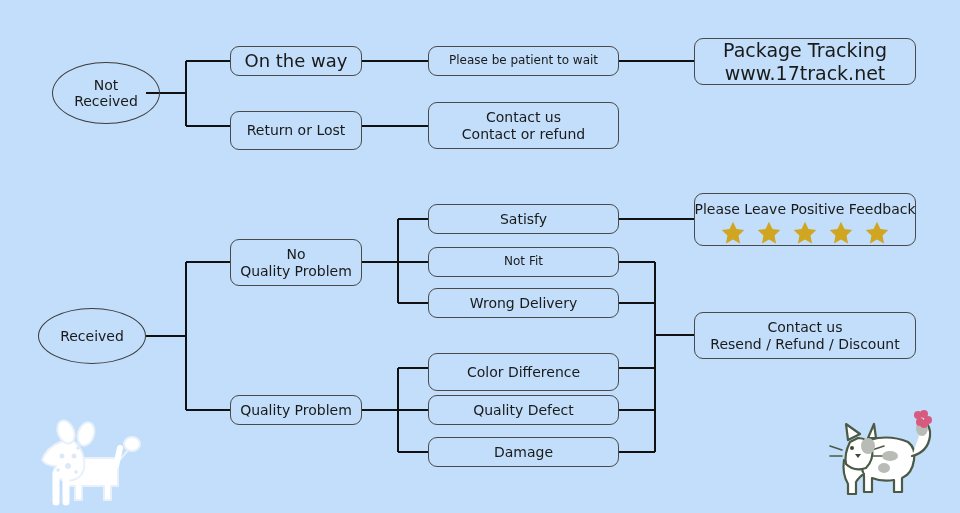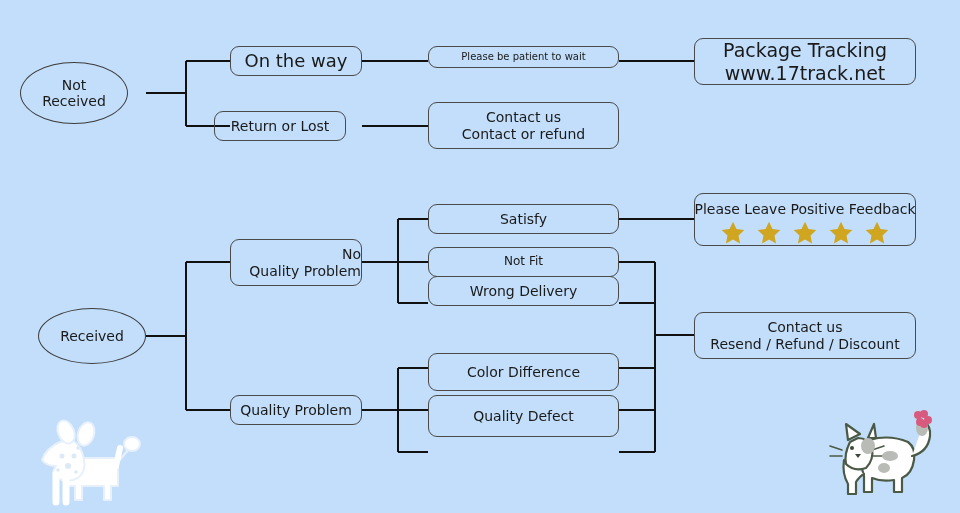--- a/index.html
+++ b/index.html
@@ -120,80 +120,83 @@
       <path d="M619,262 L655,262"></path>
       <path d="M619,303 L655,303"></path>
       <path d="M619,368 L655,368"></path>
       <path d="M619,410 L655,410"></path>
       <path d="M619,452 L655,452"></path>
       <path d="M655,262 L655,452"></path>
       <path d="M655,335 L694,335"></path>
     </g>
   </svg>
 
-  <div class="node ellipse" style="left:20px; top:62px; width:108px; height:62px; font-size:14px;">
+  <div class="node ellipse" style="left:52px; top:62px; width:108px; height:62px; font-size:14px;">
     <span class="line">Not</span>
     <span class="line">Received</span>
   </div>
 
   <div class="node" style="left:230px; top:46px; width:132px; height:30px; font-size:18px;">
     <span class="line">On the way</span>
   </div>
 
-  <div class="node" style="left:214px; top:111px; width:132px; height:30px; font-size:14px;">
+  <div class="node" style="left:230px; top:111px; width:132px; height:39px; font-size:14px;">
     <span class="line">Return or Lost</span>
   </div>
 
-  <div class="node" style="left:428px; top:46px; width:191px; height:22px; font-size:10px;">
+  <div class="node" style="left:428px; top:46px; width:191px; height:30px; font-size:12px;">
     <span class="line">Please be patient to wait</span>
   </div>
 
   <div class="node" style="left:694px; top:38px; width:222px; height:47px; font-size:19px;">
     <span class="line">Package Tracking</span>
     <span class="line">www.17track.net</span>
   </div>
 
   <div class="node" style="left:428px; top:102px; width:191px; height:47px; font-size:14px;">
     <span class="line">Contact us</span>
     <span class="line">Contact or refund</span>
   </div>
 
   <div class="node ellipse" style="left:38px; top:308px; width:108px; height:56px; font-size:14px;">
     <span class="line">Received</span>
   </div>
 
-  <div class="node" style="left:230px; top:239px; width:132px; height:47px; font-size:14px;align-items:flex-end;">
+  <div class="node" style="left:230px; top:239px; width:132px; height:47px; font-size:14px;">
     <span class="line">No</span>
     <span class="line">Quality Problem</span>
   </div>
 
   <div class="node" style="left:230px; top:395px; width:132px; height:30px; font-size:14px;">
     <span class="line">Quality Problem</span>
   </div>
 
   <div class="node" style="left:428px; top:204px; width:191px; height:30px; font-size:14px;">
     <span class="line">Satisfy</span>
   </div>
 
   <div class="node" style="left:428px; top:247px; width:191px; height:30px; font-size:12px;">
     <span class="line">Not Fit</span>
   </div>
 
-  <div class="node" style="left:428px; top:276px; width:191px; height:30px; font-size:14px;">
+  <div class="node" style="left:428px; top:288px; width:191px; height:30px; font-size:14px;">
     <span class="line">Wrong Delivery</span>
   </div>
 
   <div class="node" style="left:428px; top:353px; width:191px; height:38px; font-size:14px;">
     <span class="line">Color Difference</span>
   </div>
 
-  <div class="node" style="left:428px; top:395px; width:191px; height:42px; font-size:14px;">
+  <div class="node" style="left:428px; top:395px; width:191px; height:30px; font-size:14px;">
     <span class="line">Quality Defect</span>
   </div>
 
+  <div class="node" style="left:428px; top:437px; width:191px; height:30px; font-size:14px;">
+    <span class="line">Damage</span>
+  </div>
 
   <div class="feedback-node" style="left:694px; top:193px; width:222px; height:53px;">
     <span class="feedback-label">Please Leave Positive Feedback</span>
     <div class="stars">
       <svg class="star" viewBox="0 0 24 24">
           <path d="M12 1.6 L15.2 8.4 L22.4 9.3 L17.1 14.3 L18.5 21.6 L12 18.0 L5.5 21.6 L6.9 14.3 L1.6 9.3 L8.8 8.4 Z" fill="#d0a51f"></path>
         </svg>
       <svg class="star" viewBox="0 0 24 24">
           <path d="M12 1.6 L15.2 8.4 L22.4 9.3 L17.1 14.3 L18.5 21.6 L12 18.0 L5.5 21.6 L6.9 14.3 L1.6 9.3 L8.8 8.4 Z" fill="#d0a51f"></path>
         </svg>

